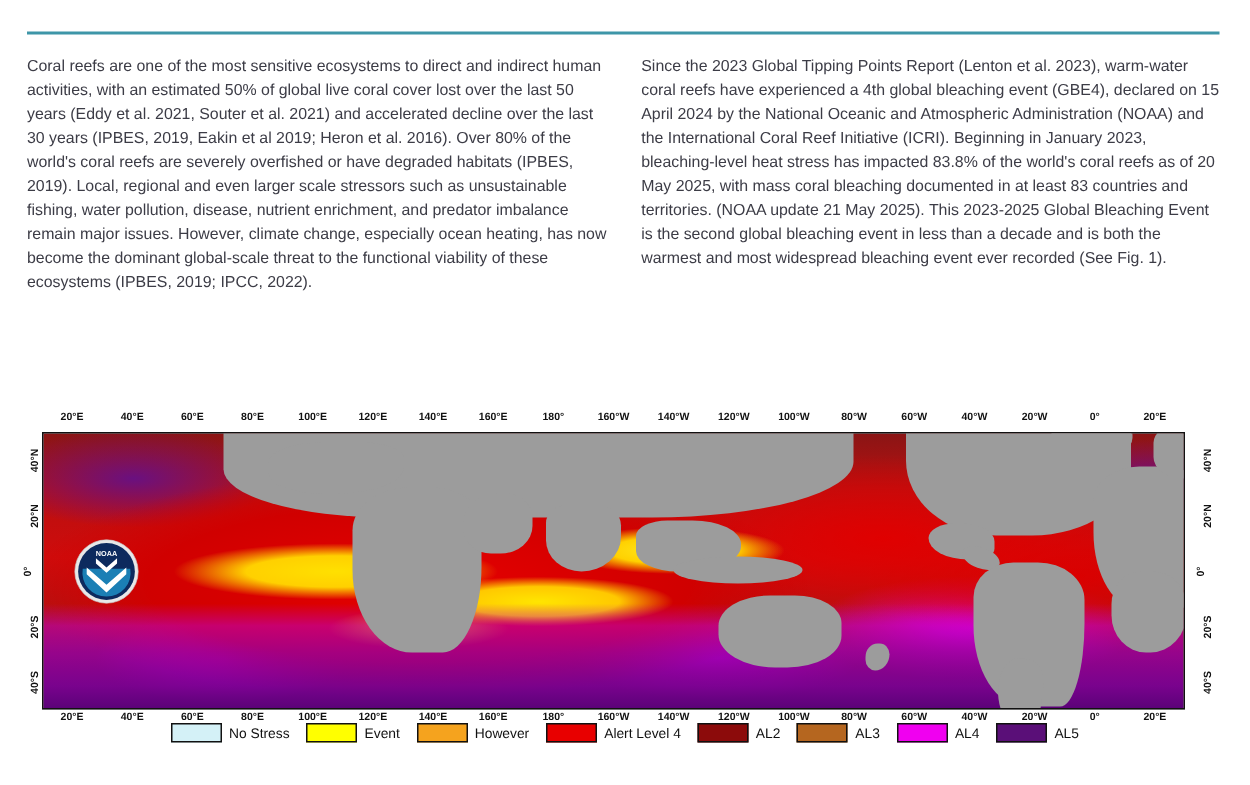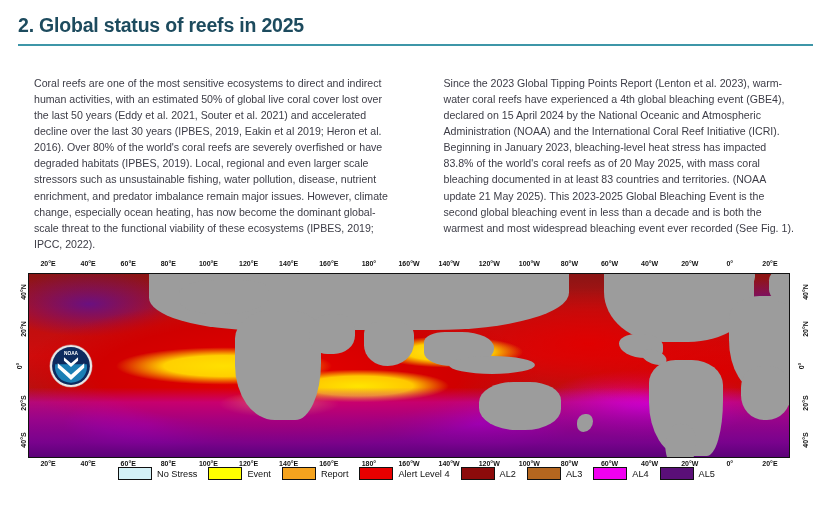--- a/index.html
+++ b/index.html
@@ -42,28 +42,28 @@
     align-items: flex-start;
   }
   .col {
     width: 388px;
     font-size: 10.6px;
     line-height: 1.52;
     color: #3c3c46;
     text-align: left;
   }
   .col p {
-    margin: 16px;
+    margin: 0;
   }
 
   
   .figure {
     position: absolute;
     left: 8px;
-    top: 248px;
+    top: 263px;
     width: 817px;
     height: 252px;
   }
 
   .map-frame {
     position: absolute;
     left: 20px;
     top: 25px;
     width: 762px;
     height: 185px;
@@ -243,21 +243,20 @@
   .legend-label {
     font-size: 9.2px;
     color: #111;
     white-space: nowrap;
   }
 </style>
 </head>
 <body>
 
 <div class="page-header">
-  <h1 class="page-title">2. Global status of reefs in 2025</h1>
   <div class="title-rule"></div>
 </div>
 
 <div class="columns">
   <div class="col">
     <p>Coral reefs are one of the most sensitive ecosystems to direct and indirect human activities, with an estimated 50% of global live coral cover lost over the last 50 years (Eddy et al. 2021, Souter et al. 2021) and accelerated decline over the last 30 years (IPBES, 2019, Eakin et al 2019; Heron et al. 2016). Over 80% of the world's coral reefs are severely overfished or have degraded habitats (IPBES, 2019). Local, regional and even larger scale stressors such as unsustainable fishing, water pollution, disease, nutrient enrichment, and predator imbalance remain major issues. However, climate change, especially ocean heating, has now become the dominant global-scale threat to the functional viability of these ecosystems (IPBES, 2019; IPCC, 2022).</p>
   </div>
   <div class="col">
     <p>Since the 2023 Global Tipping Points Report (Lenton et al. 2023), warm-water coral reefs have experienced a 4th global bleaching event (GBE4), declared on 15 April 2024 by the National Oceanic and Atmospheric Administration (NOAA) and the International Coral Reef Initiative (ICRI). Beginning in January 2023, bleaching-level heat stress has impacted 83.8% of the world's coral reefs as of 20 May 2025, with mass coral bleaching documented in at least 83 countries and territories. (NOAA update 21 May 2025). This 2023-2025 Global Bleaching Event is the second global bleaching event in less than a decade and is both the warmest and most widespread bleaching event ever recorded (See Fig. 1).</p>
   </div>
@@ -362,21 +361,21 @@
       <div class="legend-item">
         <span class="legend-swatch" style="background: rgb(212, 241, 247);"></span>
         <span class="legend-label">No Stress</span>
       </div>
       <div class="legend-item">
         <span class="legend-swatch" style="background: rgb(255, 255, 0);"></span>
         <span class="legend-label">Event</span>
       </div>
       <div class="legend-item">
         <span class="legend-swatch" style="background: rgb(245, 163, 30);"></span>
-        <span class="legend-label">Report</span>
+        <span class="legend-label">However</span>
       </div>
       <div class="legend-item">
         <span class="legend-swatch" style="background: rgb(232, 0, 0);"></span>
         <span class="legend-label">Alert Level 4</span>
       </div>
       <div class="legend-item">
         <span class="legend-swatch" style="background: rgb(140, 11, 11);"></span>
         <span class="legend-label">AL2</span>
       </div>
       <div class="legend-item">

